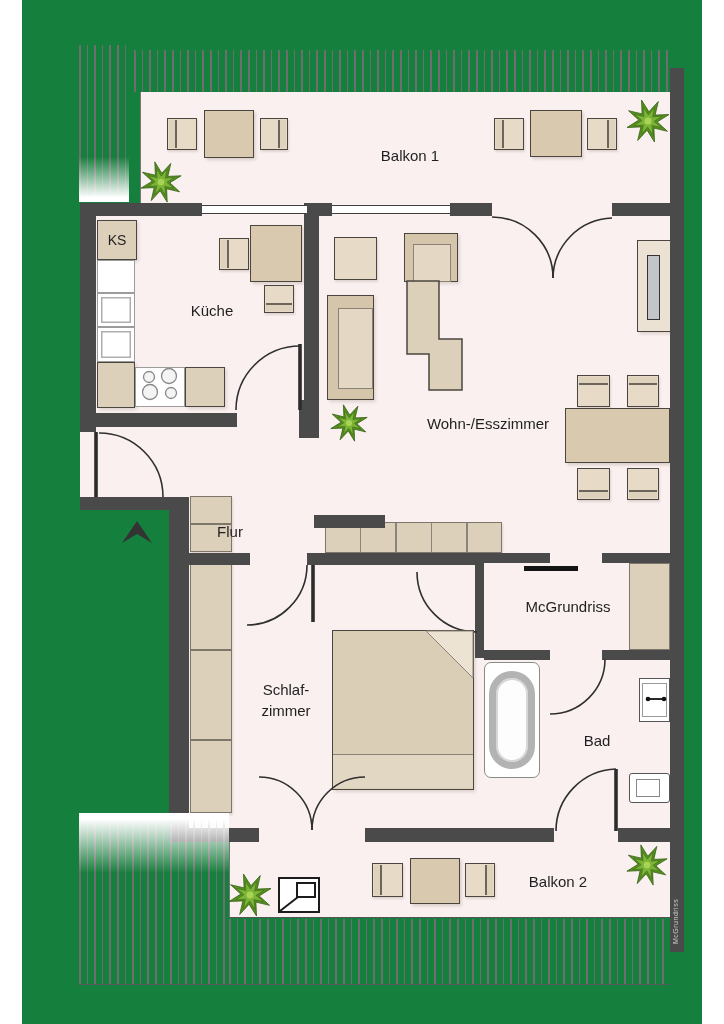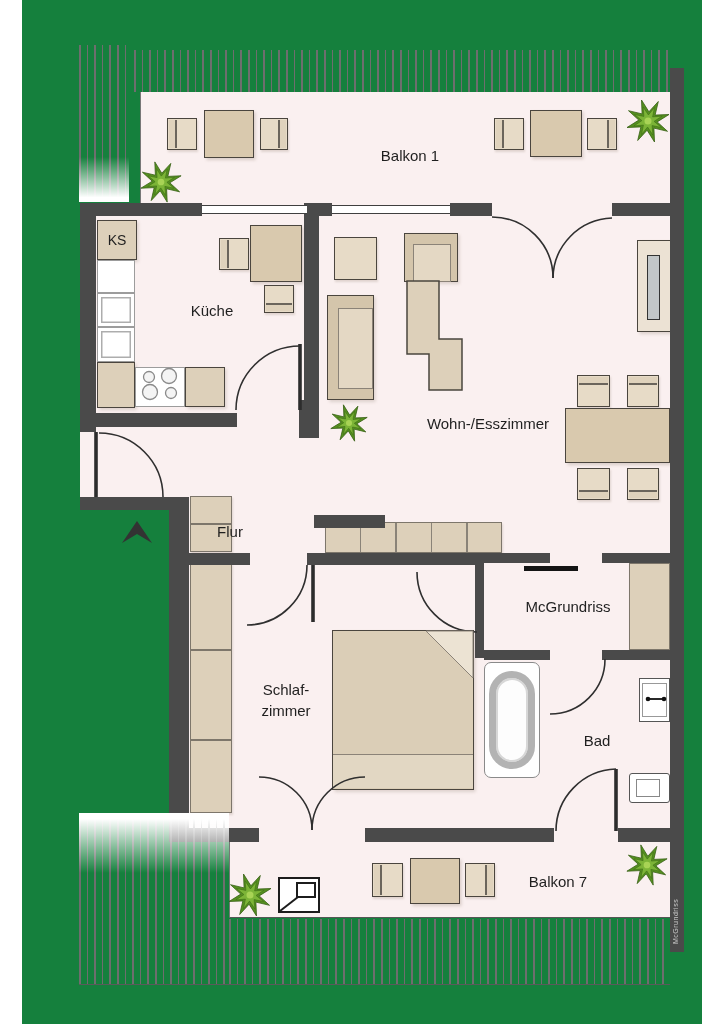--- a/index.html
+++ b/index.html
@@ -196,20 +196,20 @@
       <path d="M645.1,858.8L633.8,865.8L643.6,874.8L630.6,871.8L631.2,885.1L624.2,873.8L615.2,883.6L618.2,870.6L604.9,871.2L616.2,864.2L606.4,855.2L619.4,858.2L618.8,844.9L625.8,856.2L634.8,846.4L631.8,859.4Z" stroke="#365e14" stroke-width="0.8" fill="#55901f"></path>
       <path d="M637.9,871.2L628.9,869.4L629.7,878.5L624.7,870.9L618.8,877.9L620.6,868.9L611.5,869.7L619.1,864.7L612.1,858.8L621.1,860.6L620.3,851.5L625.3,859.1L631.2,852.1L629.4,861.1L638.5,860.3L630.9,865.3Z" stroke="#3e6b18" stroke-width="0.6" fill="#7cb437"></path>
       <circle cx="625" cy="865" r="3.36" fill="#a8d355"></circle>
     </svg>
     <div class="lbl" style="left: 388px; top: 156px; font-size: 15px;">Balkon 1</div>
     <div class="lbl" style="left: 190px; top: 311px; font-size: 15px;">Küche</div>
     <div class="lbl" style="left: 466px; top: 424px; font-size: 15px;">Wohn-/Esszimmer</div>
     <div class="lbl" style="left: 208px; top: 484px; font-size: 15px; margin-top: 48px;">Flur</div>
     <div class="lbl" style="left: 546px; top: 607px; font-size: 15px;">McGrundriss</div>
     <div class="lbl" style="left: 575px; top: 741px; font-size: 15px;">Bad</div>
-    <div class="lbl" style="left: 536px; top: 882px; font-size: 15px;">Balkon 7</div>
+    <div class="lbl" style="left: 536px; top: 882px; font-size: 15px;">Balkon 2</div>
     <div class="lbl" style="left: 95px; top: 241px; font-size: 14px;">KS</div>
     <div class="lbl" style="left: 264px; top: 701px;">
       <span style="display:block">Schlaf-</span>
       <span style="display:block">zimmer</span>
     </div>
     <div class="wm" style="left: 650px; top: 888px; height: 56px; width: 12px; position: absolute;">McGrundriss</div>
   </div>
 
 </body></html>

